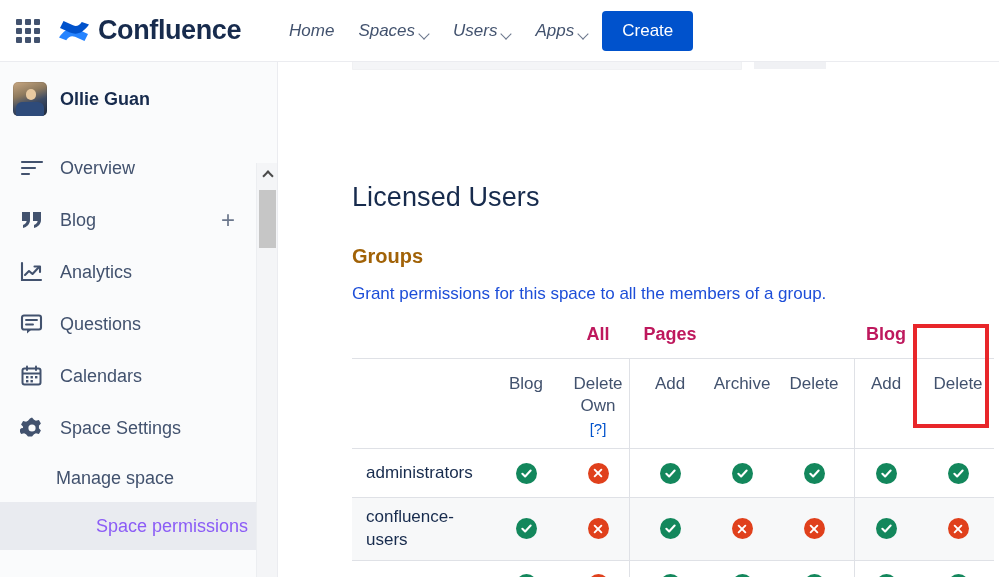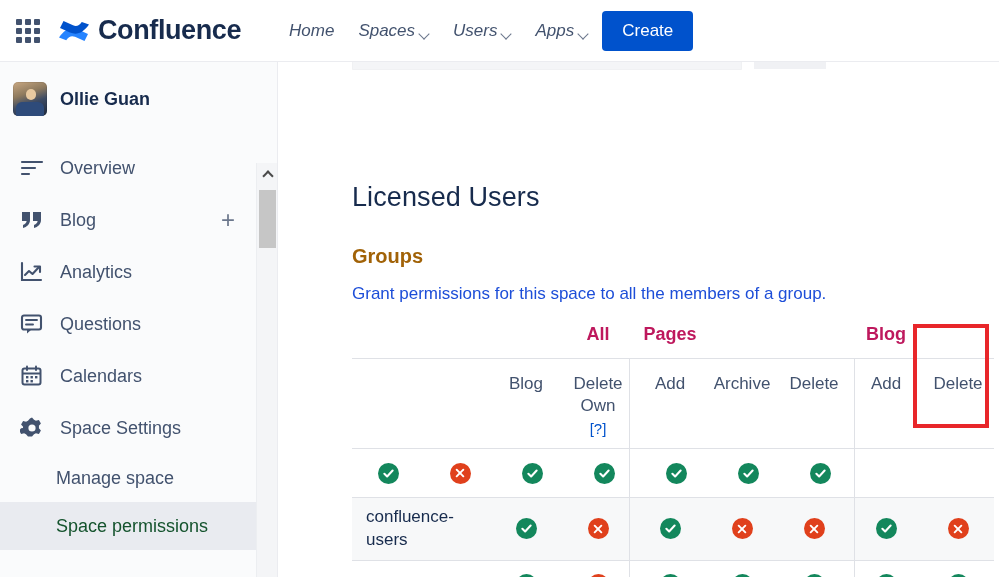--- a/index.html
+++ b/index.html
@@ -85,21 +85,21 @@
     height: 52px; padding-left: 20px; cursor: pointer;
   }
   .sideicon { width: 30px; display: flex; align-items: center; justify-content: flex-start; flex: none; }
   .sidelabel { font-size: 18px; color: #42526e; margin-left: 10px; }
   .sideplus {
     position: absolute; right: 42px; font-size: 24px; color: #6b778c; line-height: 1;
   }
   .subitem { padding-left: 56px; height: 48px; }
   .subitem .sidelabel { margin-left: 0; }
   .subitem.selected { background: #e9ebf0; }
-  .subitem.selected .sidelabel { color: #14532d; }
+  .subitem.selected .sidelabel { color: #8b5cf6; margin-left: 40px; }
 
   
   .sbscroll { position: absolute; right: 0px; top: 101px; width: 21px; bottom: 0; background: #f4f5f7; border-left: 1px solid #eceef1; }
   .sbarrow { width: 21px; height: 21px; display: flex; align-items: center; justify-content: center; background:#f4f5f7; cursor: pointer; }
   .sbarrow span { display: block; width: 8px; height: 8px; border-left: 2px solid #4a4a4a; border-top: 2px solid #4a4a4a; transform: rotate(45deg); position: relative; top: 2px;}
   .sbthumb { position: absolute; top: 27px; left: 2px; width: 17px; height: 58px; background: #c6c6c6; cursor: pointer; }
 
   
   .main {
     position: absolute; left: 279px; top: 62px; width: 720px; height: 515px;
@@ -364,20 +364,21 @@
         <div class="cell-p">
           <span>Add</span>
         </div>
         <div class="cell-p">
           <span>Delete</span>
         </div>
       </div>
 
       <div id="rows">
           <div class="trow">
+            <div class="cell-name">administrators</div>
             <div class="cell-p">
               <span class="badge yes">
                 <svg width="11" height="11" viewBox="0 0 12 12">
                   <path d="M1.5 6.3l3 3 6-6.6" fill="none" stroke="#fff" stroke-width="2.2" stroke-linecap="round" stroke-linejoin="round"></path>
                 </svg>
               </span>
             </div>
             <div class="cell-p">
               <span class="badge no">
                 <svg width="10" height="10" viewBox="0 0 12 12">

